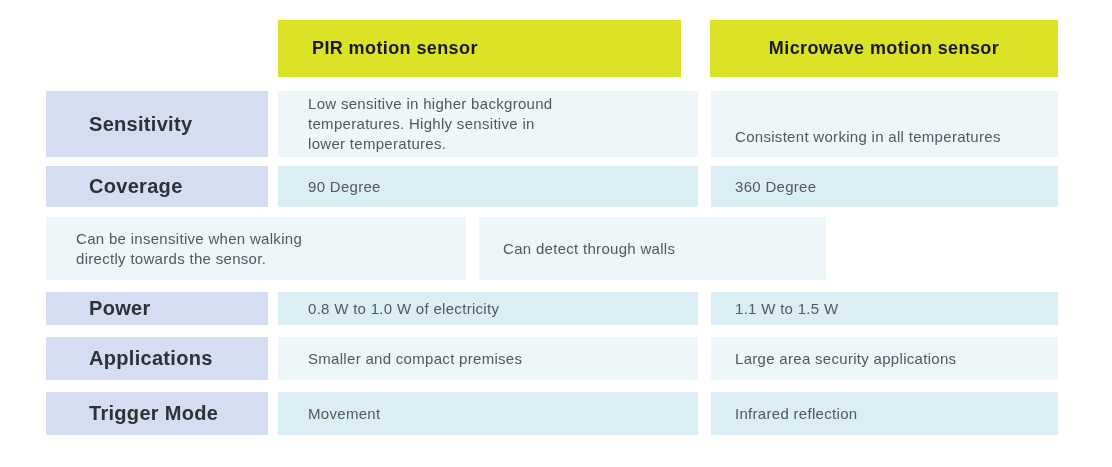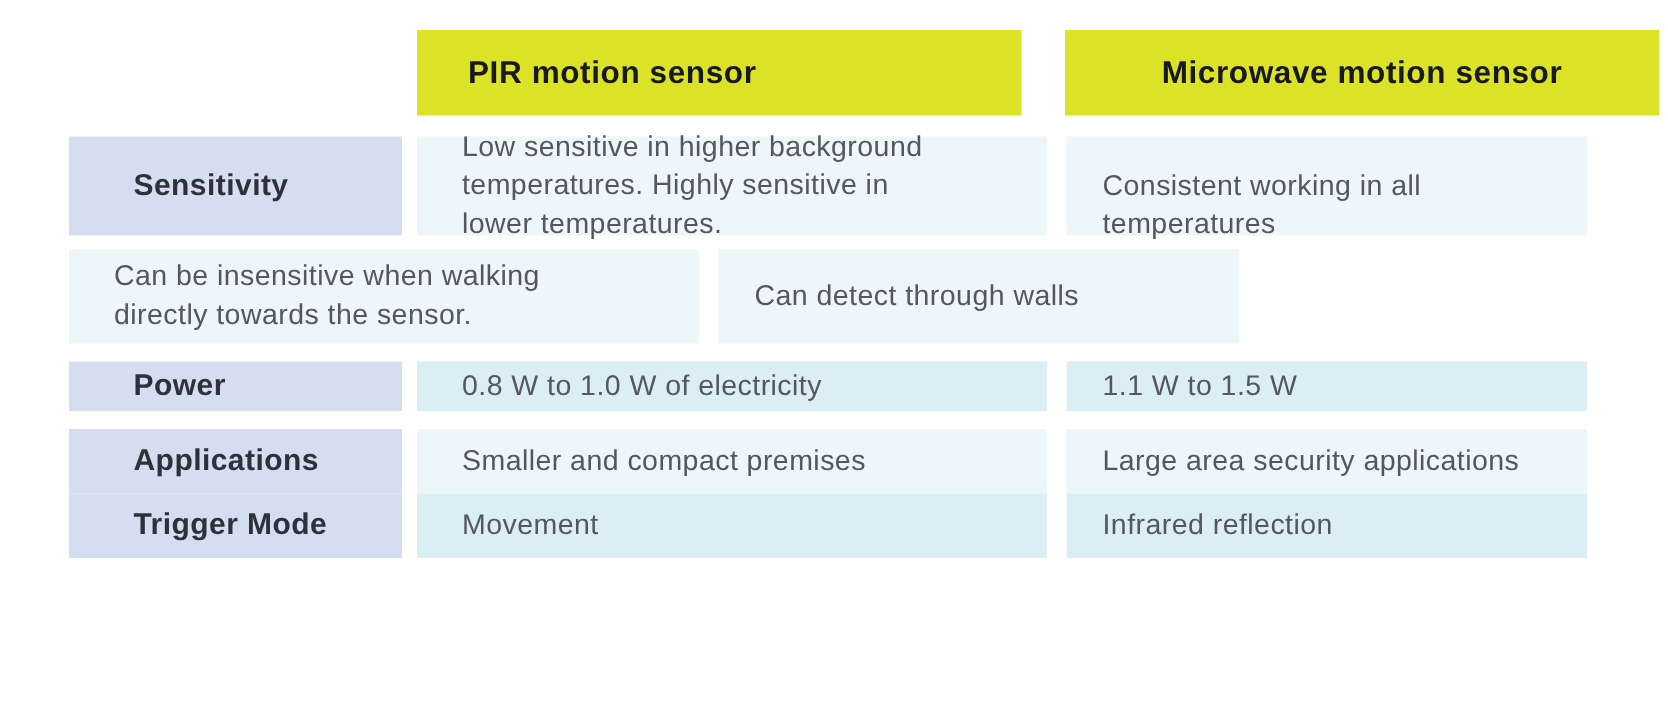--- a/index.html
+++ b/index.html
@@ -16,34 +16,34 @@
   }
 
   .header-row { display: flex; margin-bottom: 14px; }
   .spacer-label { width: 232px; flex: 0 0 auto; }
 
   .hdr {
     height: 57px;
     box-sizing: border-box;
     background: var(--header-bg, #dce226);
     color: var(--header-text, #17191e);
-    font-size: 21px;
+    font-size: 18px;
     font-weight: 700;
     letter-spacing: 0.4px;
     display: flex;
     align-items: center;
   }
   .hdr-pir {
     width: 403px;
     margin-right: 29px;
     padding-left: 34px;
     justify-content: flex-start;
   }
   .hdr-mw {
-    width: 396px;
+    width: 348px;
     justify-content: center;
     padding: 4px 10px;
   }
 
   .row { display: flex; }
   .row .cell { box-sizing: border-box; display: flex; align-items: center; }
 
   .cell.lbl {
     width: 222px;
     margin-right: 10px;
@@ -60,34 +60,34 @@
     padding-left: 30px;
     padding-right: 14px;
   }
   .cell.mw {
     width: 347px;
     padding-left: 24px;
     padding-right: 10px;
   }
   .cell.pir, .cell.mw {
     color: var(--body-text, #54575e);
-    font-size: 19px;
+    font-size: 15px;
     letter-spacing: 0.3px;
     line-height: 1.32;
     white-space: pre-line;
   }
 
   .tint-light { background: var(--row-light, #edf6f8); }
   .tint-dark  { background: var(--row-dark,  #dceef5); }
 
   .r1 .cell { height: 66px; }  .r1 { margin-bottom: 9px; }
   .r2 .cell { height: 41px; }  .r2 { margin-bottom: 10px; }
   .r3 .cell { height: 63px; }  .r3 { margin-bottom: 12px; }
   .r4 .cell { height: 33px; }  .r4 { margin-bottom: 12px; }
-  .r5 .cell { height: 43px; }  .r5 { }
+  .r5 .cell { height: 43px; }  .r5 { margin-bottom: 12px; }
   .r6 .cell { height: 43px; text-align: right; }
 
   .cell-top { align-items: flex-start; padding-top: 26px; }
 </style>
 </head>
 <body>
 
 <div class="stage" style="--header-bg: #dce226; --header-text: #17191e; --label-bg: #d4def0; --label-text: #2e3138; --row-light: #edf6f8; --row-dark: #dceef5; --body-text: #54575e;">
 
   <div class="header-row">
@@ -97,20 +97,25 @@
   </div>
 
   <div class="row r1">
     <div class="cell lbl">Sensitivity</div>
     <div class="cell pir tint-light">Low sensitive in higher background
 temperatures. Highly sensitive in
 lower temperatures.</div>
     <div class="cell mw tint-light cell-top">Consistent working in all temperatures</div>
   </div>
 
+  <div class="row r2">
+    <div class="cell lbl">Coverage</div>
+    <div class="cell pir tint-dark">90 Degree</div>
+    <div class="cell mw tint-dark">360 Degree</div>
+  </div>
 
   <div class="row r3">
     <div class="cell pir tint-light">Can be insensitive when walking
 directly towards the sensor.</div>
     <div class="cell mw tint-light">Can detect through walls</div>
   </div>
 
   <div class="row r4">
     <div class="cell lbl">Power</div>
     <div class="cell pir tint-dark">0.8 W to 1.0 W of electricity</div>

